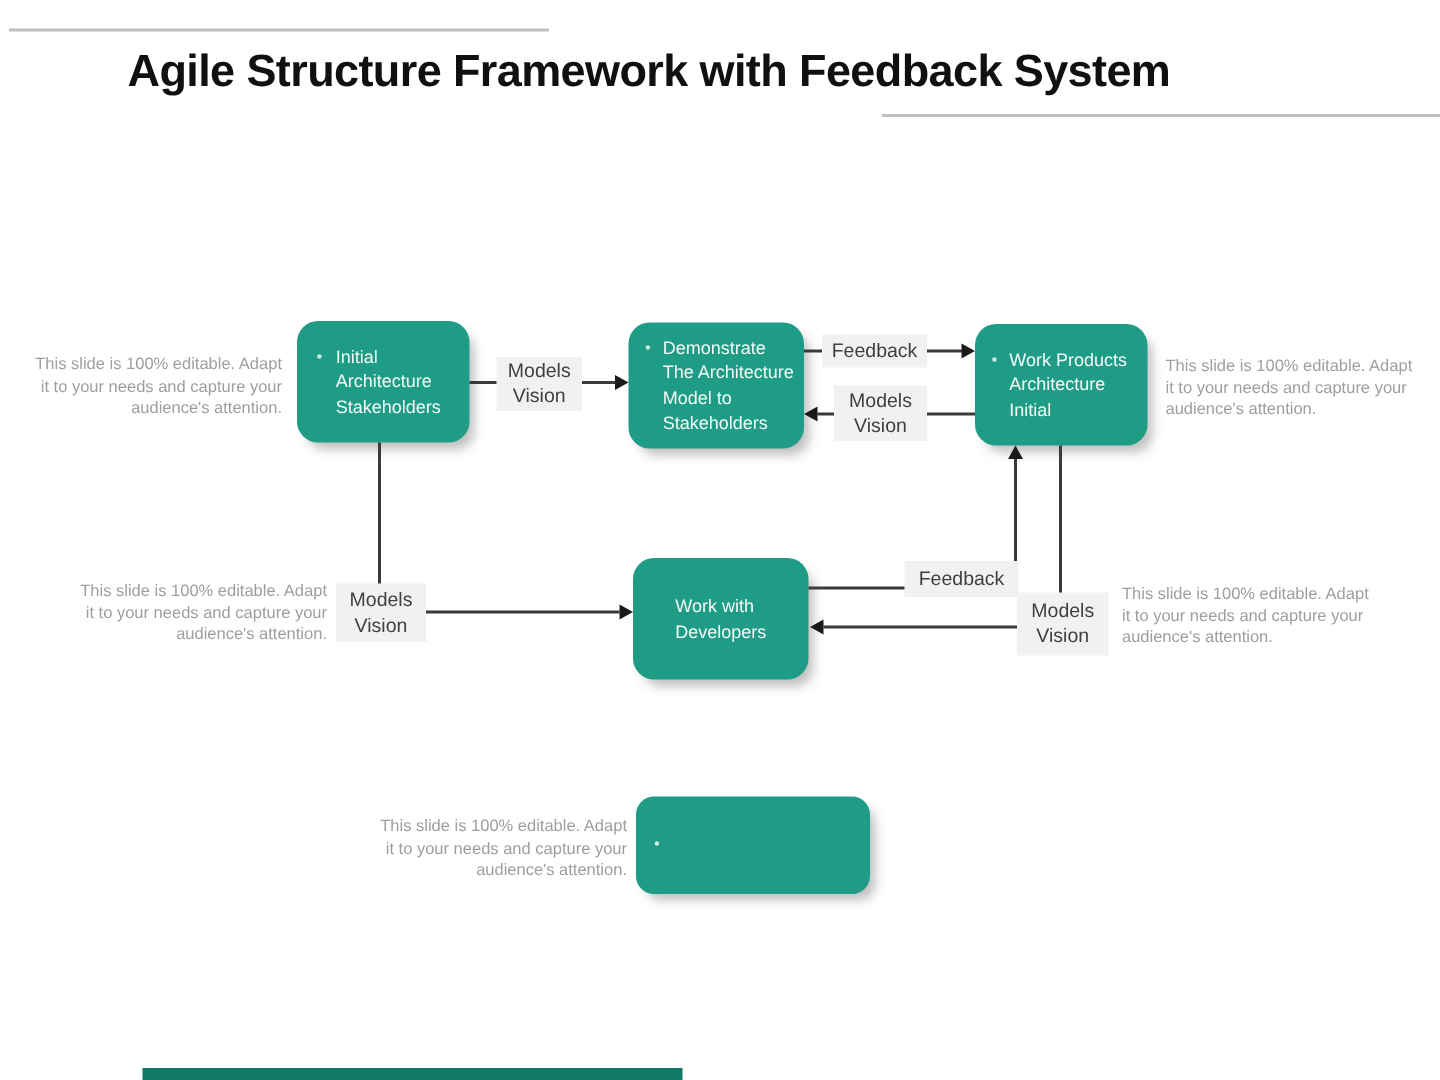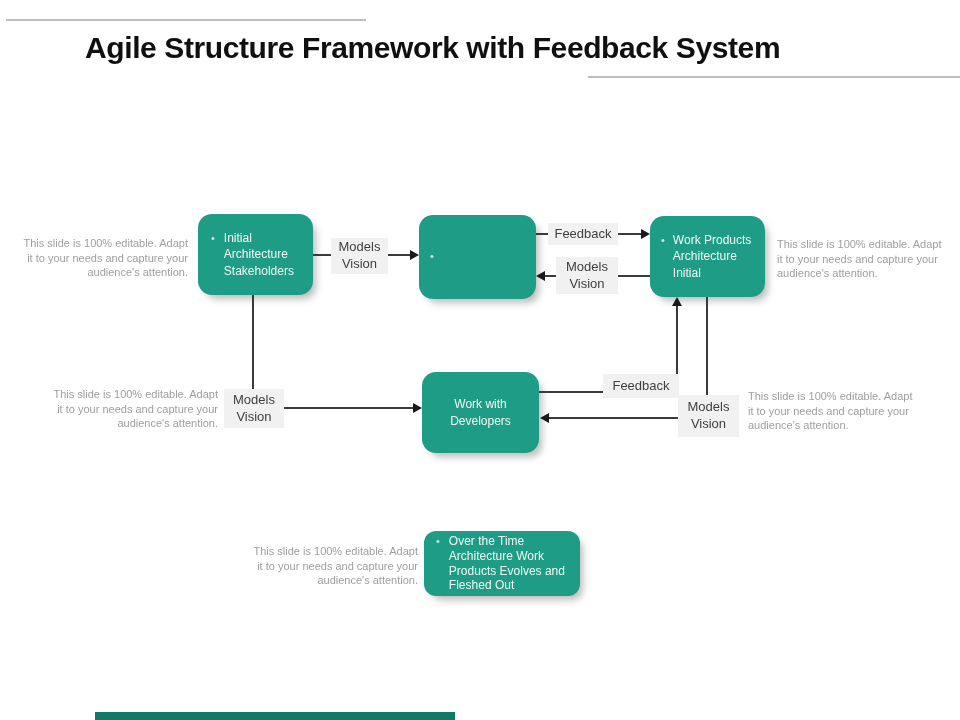--- a/index.html
+++ b/index.html
@@ -30,21 +30,21 @@
   }
   .node{
     position:absolute;background:var(--node-fill);border-radius:14px;
     color:var(--node-text);font-size:12px;line-height:1.38;
     display:flex;align-items:center;
     box-shadow:5px 6px 7px -2px rgba(110,110,110,0.45);
   }
   .node .inner{display:flex;gap:9px;padding:8px 4px 8px 13px;align-items:flex-start;}
   .node .bullet{font-size:11px;line-height:1.55;color:#CFEDE5;}
   .node .node-text{white-space:pre;}
-  .node-center{justify-content:center;text-align:center;}
+  .node-center{justify-content:center;text-align:left;}
   .node-center .node-text{white-space:pre;}
   .tag{
     position:absolute;background:var(--tag-bg);color:var(--tag-text);
     font-size:13px;line-height:1.28;display:flex;align-items:center;justify-content:center;
     text-align:center;white-space:pre;
   }
   .note{
     position:absolute;color:var(--note-text);font-size:11px;line-height:1.33;
     white-space:pre;margin:0;
   }
@@ -71,44 +71,44 @@
       <span class="bullet">•</span>
       <span class="node-text">Initial
 Architecture
 Stakeholders</span>
     </div>
   </div>
 
   <div class="node" style="left:419px;top:215px;width:117px;height:84px;">
     <div class="inner" style="padding-left:11px;gap:8px;">
       <span class="bullet">•</span>
+      <span class="node-text">Demonstrate
+The Architecture
+Model to
+Stakeholders</span>
     </div>
   </div>
 
   <div class="node" style="left:650px;top:216px;width:115px;height:81px;">
     <div class="inner" style="padding-left:11px;gap:8px;">
       <span class="bullet">•</span>
       <span class="node-text">Work Products
 Architecture
 Initial</span>
     </div>
   </div>
 
   <div class="node node-center" style="left:422px;top:372px;width:117px;height:81px;">
     <span class="node-text">Work with
 Developers</span>
   </div>
 
   <div class="node" style="left:424px;top:531px;width:156px;height:65px;border-radius:12px;">
     <div class="inner" style="padding:5px 4px 5px 12px;gap:9px;line-height:1.22;">
       <span class="bullet" style="line-height:1.35;">•</span>
-      <span class="node-text" style="line-height:1.22;">Over the Time
-Architecture Work
-Products Evolves and
-Fleshed Out</span>
     </div>
   </div>
 
   <div class="tag" style="left:331px;top:238px;width:57px;height:36px;">Models
 Vision</div>
   <div class="tag" style="left:548px;top:223px;width:70px;height:22px;">Feedback</div>
   <div class="tag" style="left:556px;top:257px;width:62px;height:37px;">Models
 Vision</div>
   <div class="tag" style="left:224px;top:389px;width:60px;height:39px;">Models
 Vision</div>

